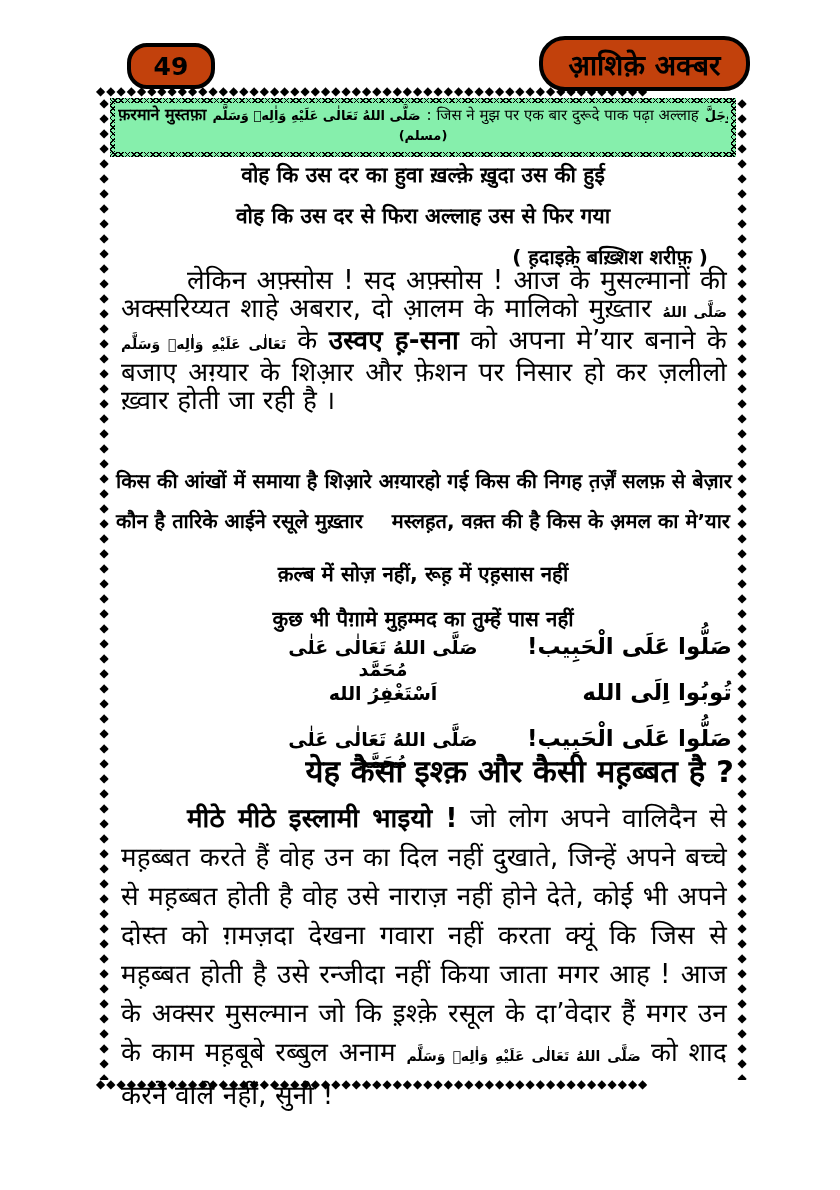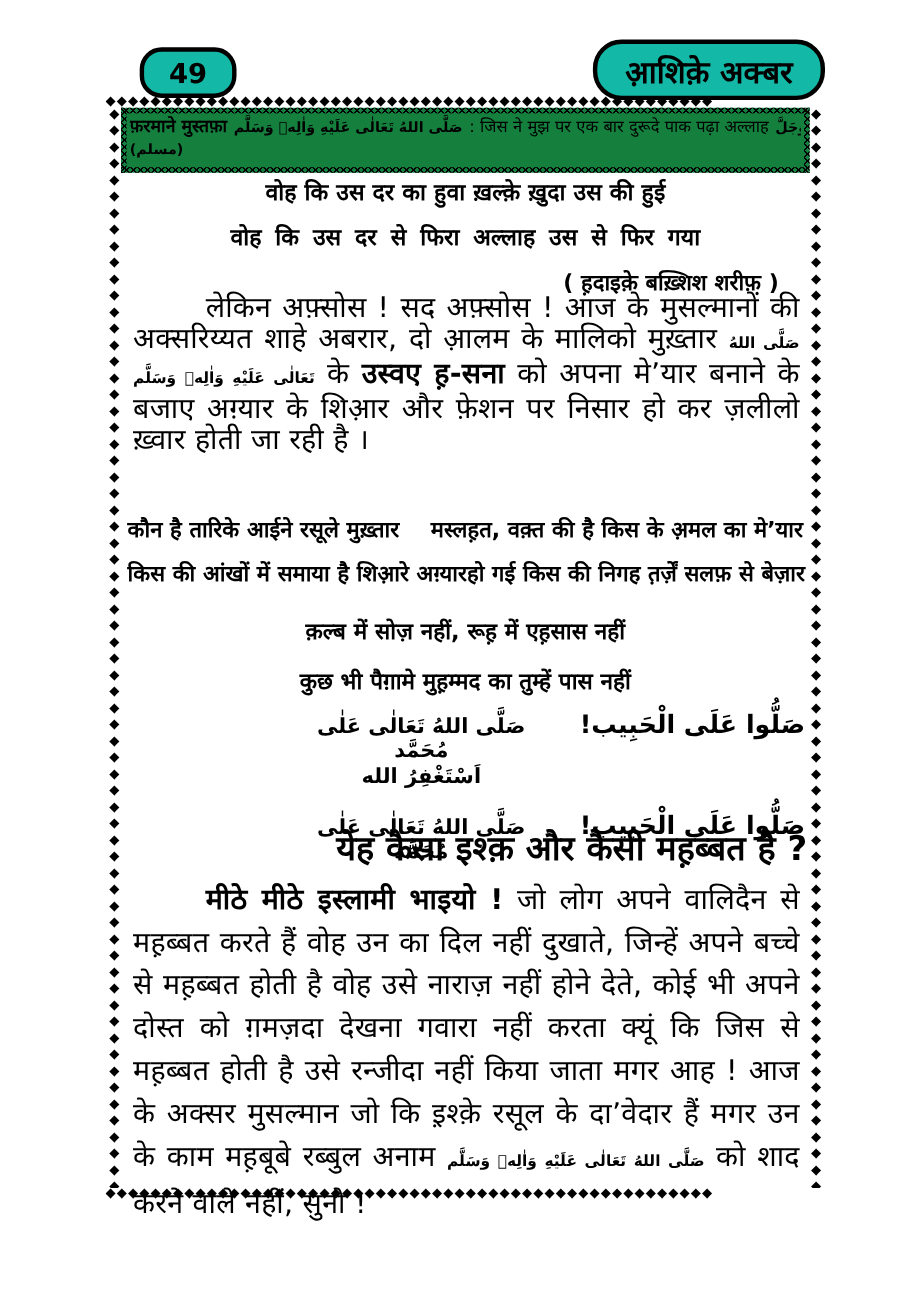--- a/index.html
+++ b/index.html
@@ -3,77 +3,77 @@
 <meta charset="utf-8">
 <style>
   html,body{margin:0;padding:0;}
   body{
     width:840px;height:1190px;position:relative;background:#ffffff;
     font-family:"DejaVu Sans","Liberation Sans",sans-serif;color:#000;
     overflow:hidden;
   }
   
   .pill{
-    position:absolute;border:4px solid #000;border-radius:26px;background:#14b8a6;
+    position:absolute;border:4px solid #000;border-radius:26px;background:#c2410c;
     display:flex;align-items:center;justify-content:center;font-weight:bold;z-index:5;
   }
   .pill-page{left:127px;top:43px;width:80px;height:38px;font-size:25px;border-radius:20px;}
   .pill-title{left:539px;top:36px;width:203px;height:47px;font-size:28px;}
   
   .diamond{
     position:absolute;overflow:hidden;color:#000;font-size:12px;line-height:12px;
     letter-spacing:1px;white-space:nowrap;z-index:1;user-select:none;
   }
   .diamond-h{left:96px;width:651px;height:13px;}
   .diamond-top{top:85px;}
   .diamond-bottom{top:1078px;}
   .diamond-v{top:96px;height:984px;width:13px;writing-mode:vertical-rl;text-orientation:upright;letter-spacing:1px;}
   .diamond-left{left:97px;}
   .diamond-right{left:735px;}
   
   .hadith-box{
-    position:absolute;left:110px;top:98px;width:626px;height:59px;background:#15803d;z-index:3;
+    position:absolute;left:110px;top:98px;width:626px;height:59px;background:#86efac;z-index:3;text-align:center;
   }
   .zz{position:absolute;background:
       repeating-linear-gradient(135deg,#000 0 1.2px,transparent 1.2px 4.5px),
       repeating-linear-gradient(45deg,#000 0 1.2px,transparent 1.2px 4.5px);}
   .zz-t{left:0;right:0;top:0;height:5px;}
   .zz-b{left:0;right:0;bottom:0;height:5px;}
   .zz-l{left:0;top:0;bottom:0;width:5px;}
   .zz-r{right:0;top:0;bottom:0;width:5px;}
   .hadith-inner{
     position:absolute;left:8px;right:8px;top:6px;bottom:4px;
     font-size:15px;line-height:22px;white-space:nowrap;overflow:hidden;
   }
   .hadith-line1{display:flex;align-items:baseline;gap:6px;}
   .hadith-lead{font-weight:bold;font-size:16px;}
   .ar-inline{font-size:13px;font-weight:bold;direction:rtl;unicode-bidi:isolate;}
   .hadith-src{font-size:13px;font-weight:bold;margin-top:-2px;}
   
   .content{position:absolute;left:112px;width:622px;z-index:2;}
   .poem-l{font-size:21px;font-weight:bold;text-align:center;}
   .p1-l1{top:160px;}
-  .p1-l2{top:201px;font-family:Liberation Mono, monospace;}
+  .p1-l2{top:201px;}
   .attrib{top:243px;font-size:20px;font-weight:bold;text-align:right;padding-right:26px;box-sizing:border-box;}
   .para{
     left:121px;width:606px;font-size:26px;line-height:28px;text-align:justify;
     text-indent:66px;letter-spacing:0.2px;
   }
   .para1{top:266px;}
   .para2{top:799px;line-height:39px;}
   .bold-inline{font-weight:bold;}
   .ar-body{font-size:14px;font-weight:bold;direction:rtl;unicode-bidi:isolate;}
   .couplet{top:467px;left:116px;width:614px;font-size:20px;font-weight:bold;}
   .couplet-row{display:flex;justify-content:space-between;margin-bottom:13px;white-space:nowrap;}
   .poem2-l{font-size:20.5px;font-weight:bold;text-align:center;}
   .p2-l1{top:559px;}
   .p2-l2{top:604px;}
   .salat{top:633px;}
   .salat-row{display:grid;grid-template-columns:1fr 230px;align-items:baseline;height:46px;}
-  .salat-left{text-align:center;padding-left:150px;font-size:19px;font-weight:bold;direction:rtl;margin-top:16px;}
+  .salat-left{text-align:center;padding-left:150px;font-size:19px;font-weight:bold;direction:rtl;}
   .salat-right{text-align:right;padding-right:2px;font-size:23px;font-weight:bold;direction:rtl;}
   .heading{top:749px;text-align:right;font-size:31px;font-weight:bold;}
 </style>
 </head>
 <body>
 
 <div class="pill pill-page">
   <span>49</span>
 </div>
 
@@ -110,39 +110,40 @@
 <div class="content para para1">
   <span>लेकिन अफ़्सोस ! सद अफ़्सोस ! आज के मुसल्मानों की अक्सरिय्यत शाहे अबरार, दो आ़लम के मालिको मुख़्तार</span>
   <span class="ar-body">صَلَّى اللهُ تَعَالٰى عَلَيْهِ وَاٰلِهٖ وَسَلَّم</span>
   <span>के</span>
   <span class="bold-inline">उस्वए ह़-सना</span>
   <span>को अपना मे’यार बनाने के बजाए अग़्यार के शिआ़र और फ़ेशन पर निसार हो कर ज़लीलो ख़्वार होती जा रही है ।</span>
 </div>
 
 <div class="content couplet">
   <div class="couplet-row">
+    <span>किस की आंखों में समाया है शिआ़रे अग़्यार</span>
+    <span>हो गई किस की निगह त़र्ज़ें सलफ़ से बेज़ार</span>
+  </div>
+  <div class="couplet-row">
     <span>कौन है तारिके आईने रसूले मुख़्तार</span>
     <span>मस्लह़त, वक़्त की है किस के अ़मल का मे’यार</span>
-  </div>
-  <div class="couplet-row">
-    <span>किस की आंखों में समाया है शिआ़रे अग़्यार</span>
-    <span>हो गई किस की निगह त़र्ज़ें सलफ़ से बेज़ार</span>
   </div>
 </div>
 
 <div class="content poem2-l p2-l1">क़ल्ब में सोज़ नहीं, रूह़ में एह़सास नहीं</div>
 <div class="content poem2-l p2-l2">कुछ भी पैग़ामे मुह़म्मद का तुम्हें पास नहीं</div>
 
 <div class="content salat">
   <div class="salat-row">
     <span class="salat-left">صَلَّى اللهُ تَعَالٰى عَلٰى مُحَمَّد</span>
     <span class="salat-right">صَلُّوا عَلَى الْحَبِيب!</span>
   </div>
   <div class="salat-row">
     <span class="salat-left">اَسْتَغْفِرُ الله</span>
+    <span class="salat-right">تُوبُوا اِلَى الله</span>
   </div>
   <div class="salat-row">
     <span class="salat-left">صَلَّى اللهُ تَعَالٰى عَلٰى مُحَمَّد</span>
     <span class="salat-right">صَلُّوا عَلَى الْحَبِيب!</span>
   </div>
 </div>
 
 <div class="content heading">येह कैसा इश्क़ और कैसी मह़ब्बत है ?</div>
 
 <div class="content para para2">

